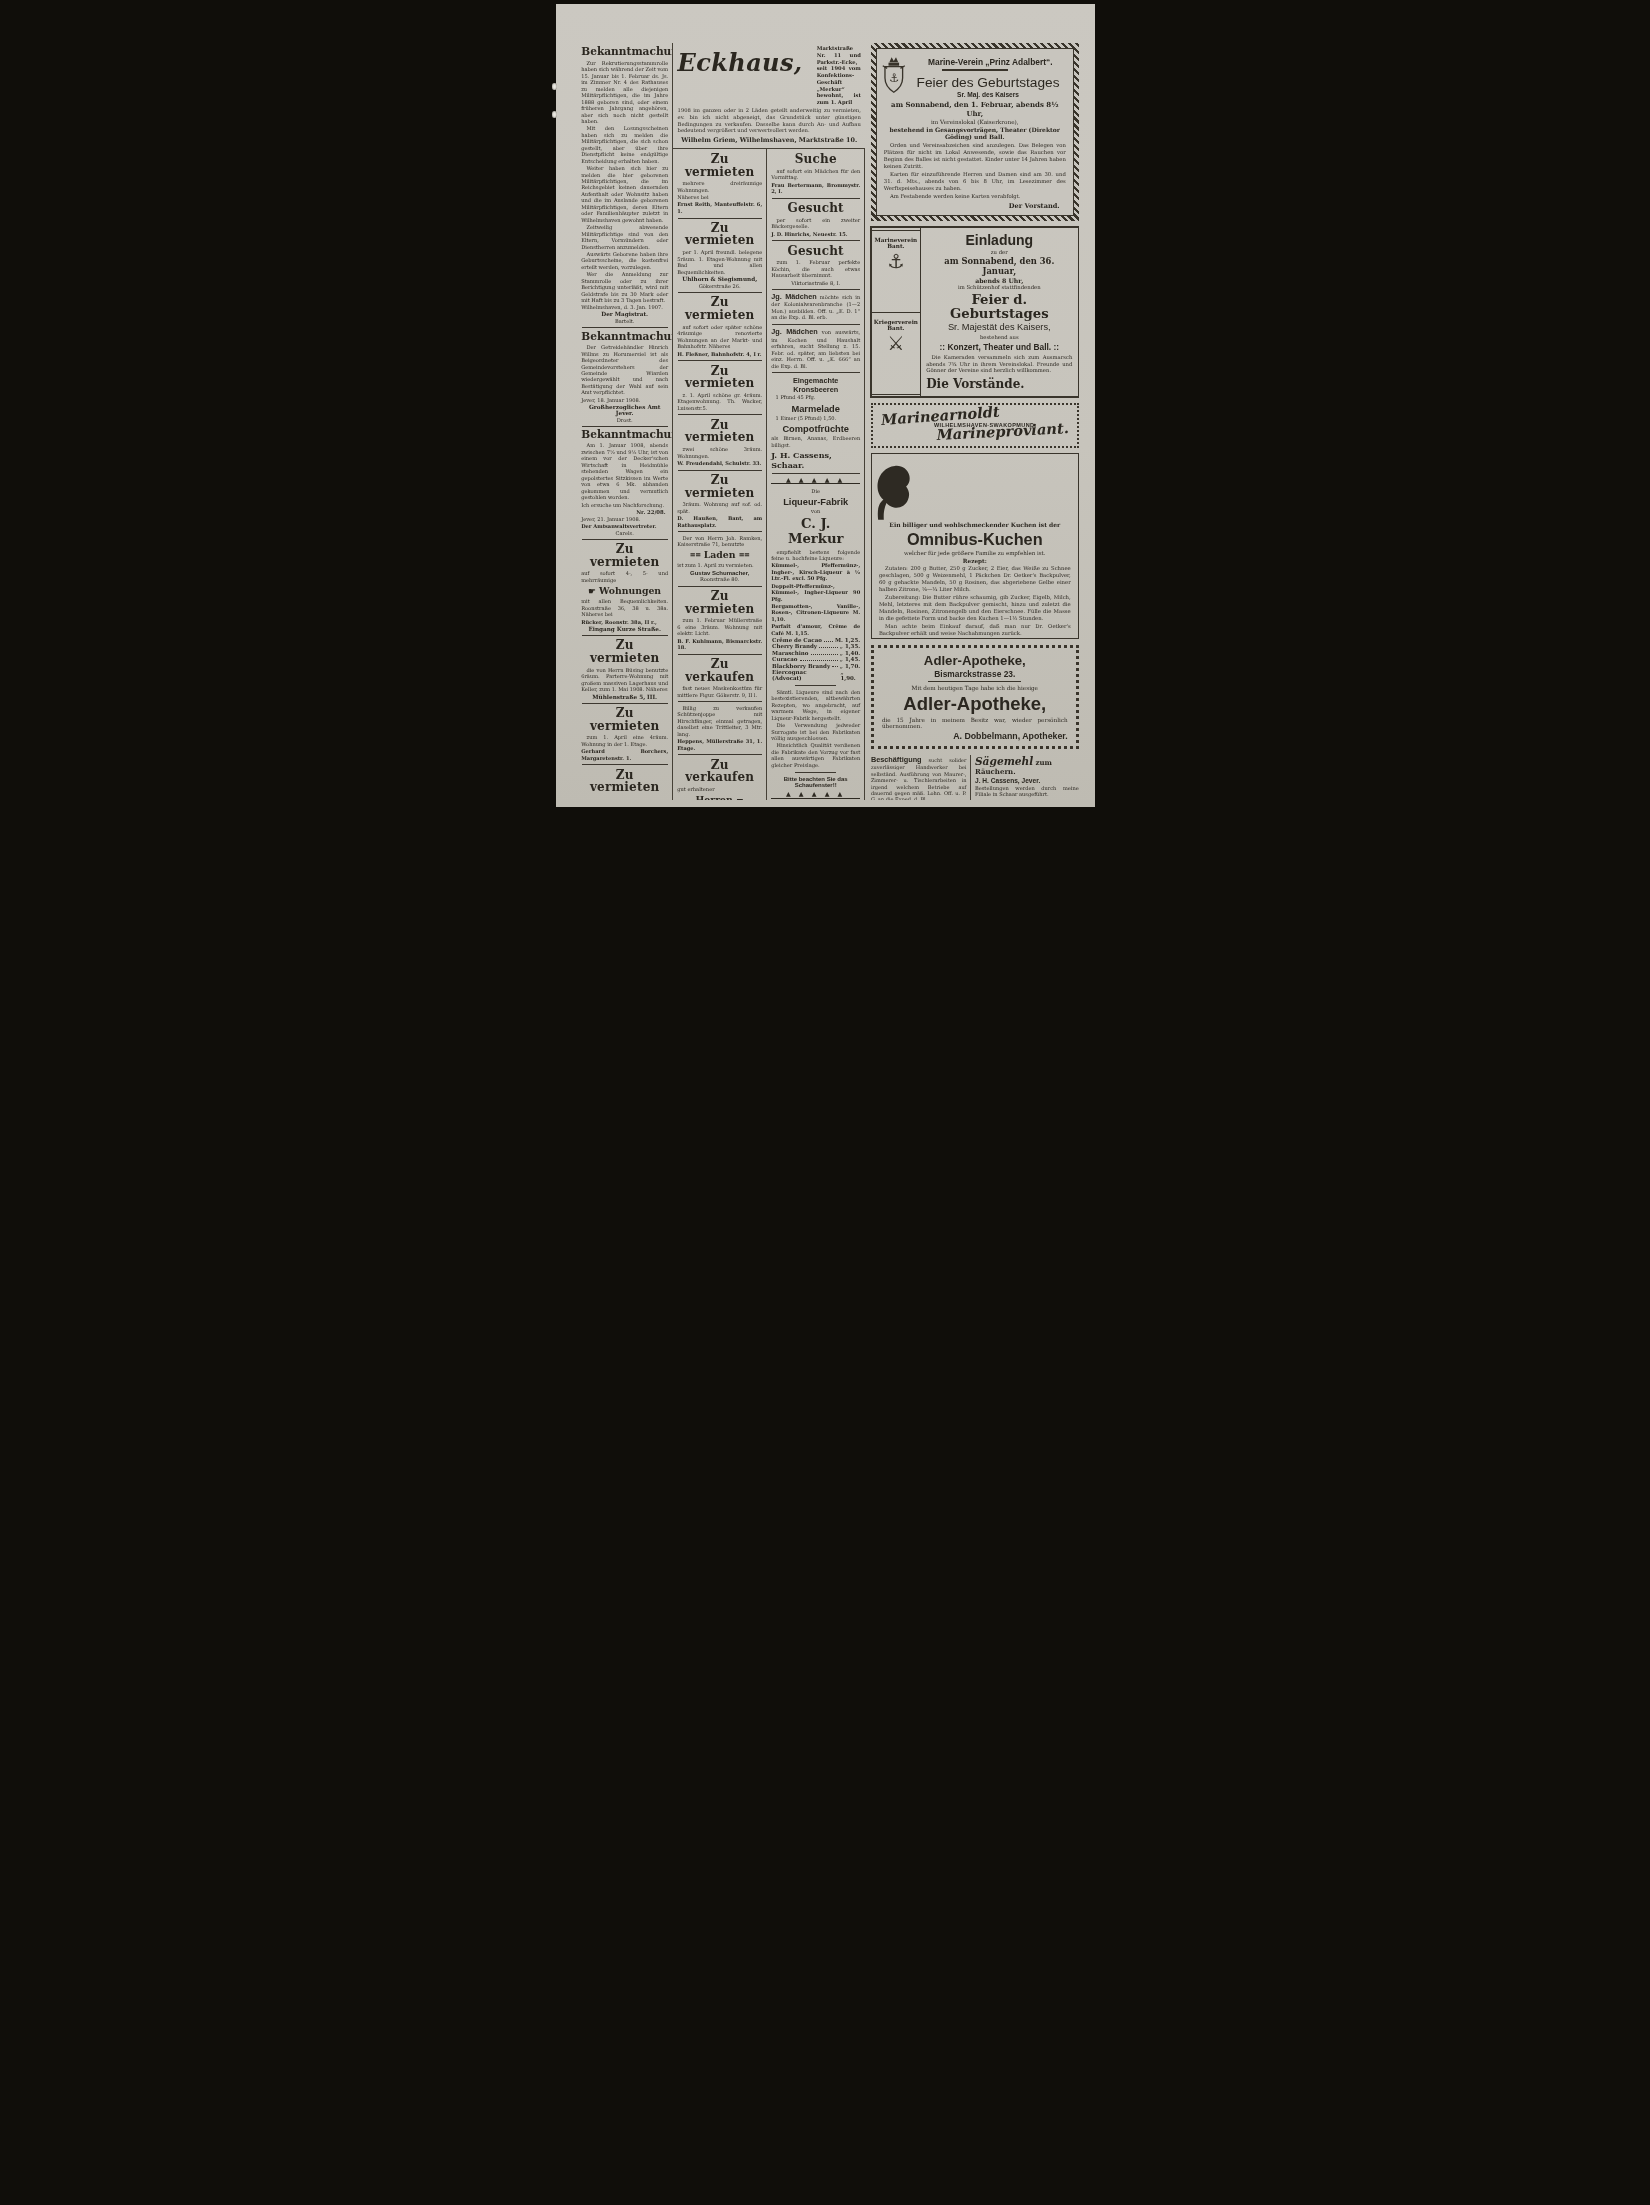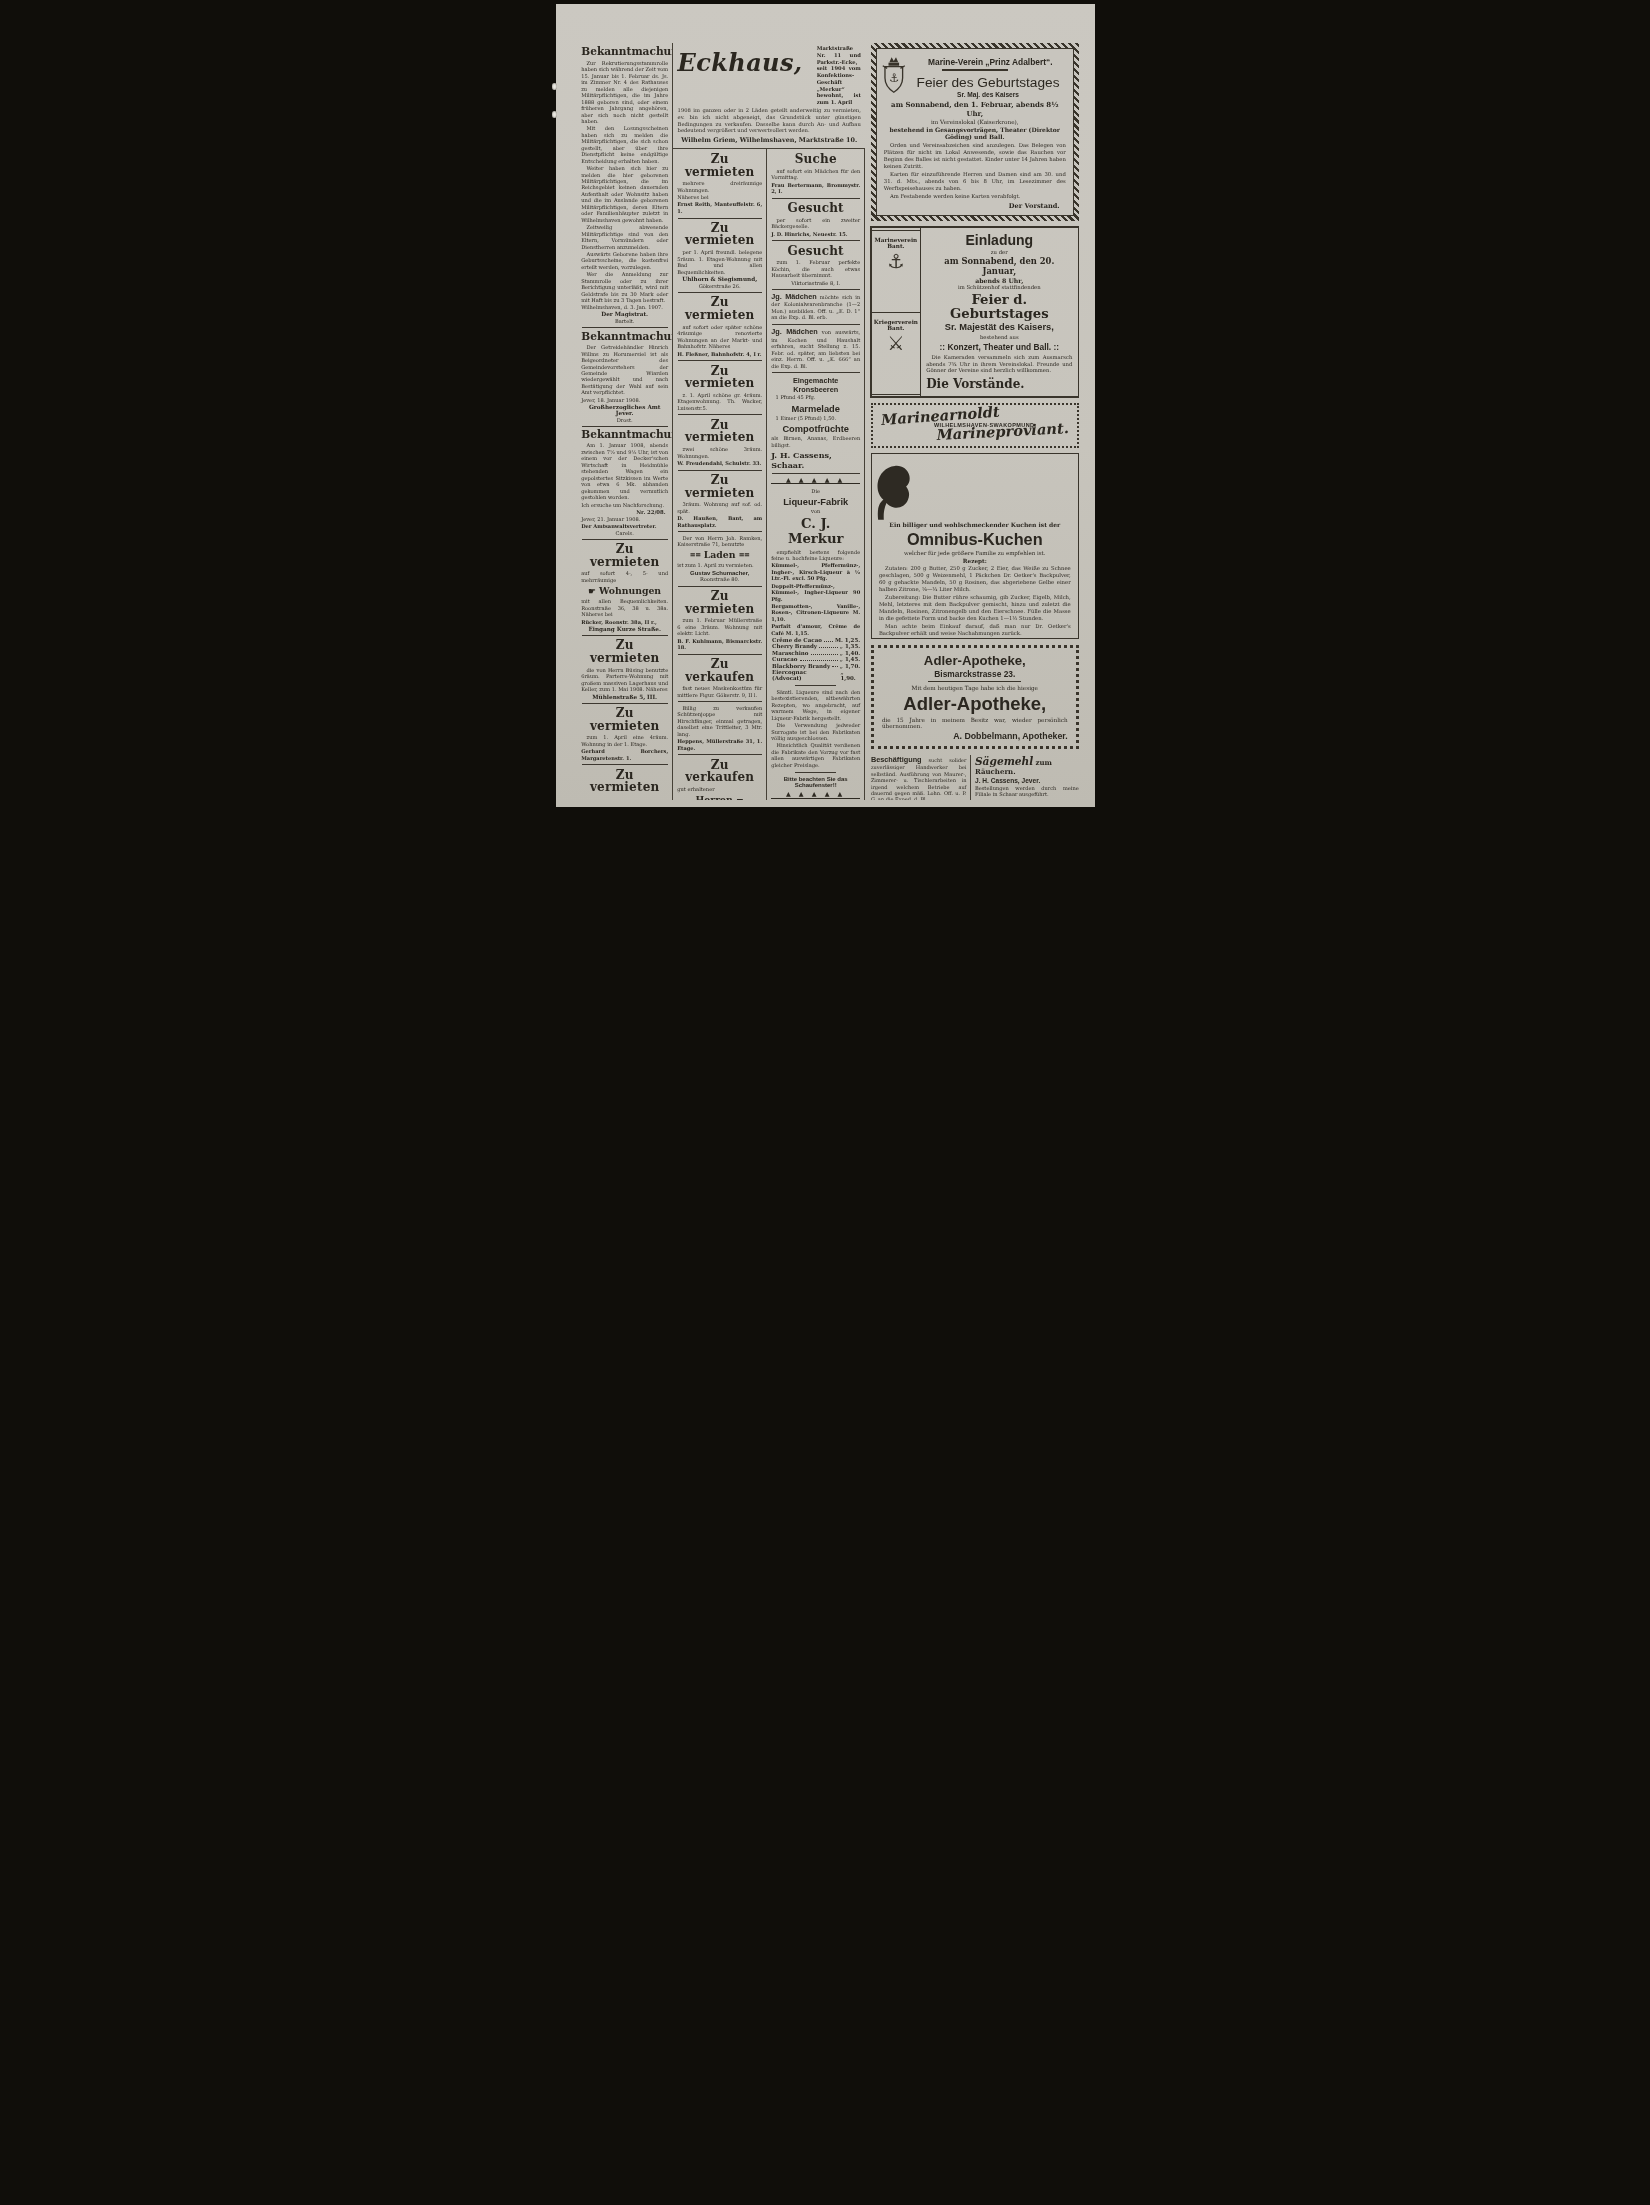--- a/index.html
+++ b/index.html
@@ -73,21 +73,21 @@
   .side-sec{flex:1;display:flex;flex-direction:column;align-items:center;padding:2.6px 1.8px;}
   .side-stripes{height:4.4px;width:100%;background:repeating-linear-gradient(0deg,#39342b 0 0.4px,transparent 0.4px 1.3px);}
   .side-label{font-weight:bold;font-size:5.7px;text-align:center;margin:2.6px 0 1.8px;}
   .side-emblem{font-size:19.4px;line-height:1.1;color:#39342b;font-family:"DejaVu Sans",sans-serif;}
   .einl-main{flex:1;padding:3.5px 5.3px 4.4px;}
   .einl-title{font-family:"Liberation Sans",sans-serif;font-weight:bold;font-size:14px;text-align:center;margin:0.9px 0;}
   .einl-c{font-size:5.3px;text-align:center;margin:0.4px 0;}
   .einl-d1{font-weight:bold;font-size:8.4px;text-align:center;margin:0.9px 0;}
   .einl-d2{font-weight:bold;font-size:6.2px;text-align:center;margin:0.4px 0;}
   .einl-hl{font-weight:bold;font-size:13.2px;text-align:center;margin:2.6px 0 0.9px;line-height:1.05;}
-  .einl-sub{font-family:"Liberation Sans",sans-serif;font-weight:bold;font-size:9.3px;text-align:center;margin:1.8px 0;}
+  .einl-sub{font-family:"Liberation Sans",sans-serif;font-weight:normal;font-size:9.3px;text-align:center;margin:1.8px 0;}
   .einl-kz{font-family:"Liberation Sans",sans-serif;font-weight:bold;font-size:8.4px;text-align:center;margin:1.8px 0;}
   .einl-p{font-size:5.3px;line-height:1.3;text-align:justify;text-indent:5.3px;margin:1.8px 0;}
   .einl-sig{font-weight:bold;font-size:12px;text-align:left;margin:2.6px 0 0.9px;}
 
   .chain-box{border:2.6px dotted #39342b;padding:2.6px 8px 4.4px;}
   .ma-script{font-style:italic;font-weight:bold;font-size:14.6px;transform:rotate(-4deg);width:60%;}
   .ma-caps{font-family:"Liberation Sans",sans-serif;font-weight:bold;font-size:5.5px;letter-spacing:0.4px;margin:-2.6px 0 0 53px;}
   .ma-script2{font-style:italic;font-weight:bold;font-size:14.6px;transform:rotate(-3deg);text-align:right;margin-top:-3.5px;}
 
   .omni-box{border:0.7px solid #39342b;position:relative;padding:66px 7px 0;}
@@ -335,21 +335,21 @@
             <div class="side-stripes"></div>
             <div class="side-sec">
               <div class="side-label">Kriegerverein Bant.</div>
               <div class="side-emblem">⚔</div>
             </div>
             <div class="side-stripes"></div>
           </div>
           <div class="einl-main">
             <div class="einl-title">Einladung</div>
             <div class="einl-c">zu der</div>
-            <div class="einl-d1">am Sonnabend, den 20. Januar,</div>
+            <div class="einl-d1">am Sonnabend, den 36. Januar,</div>
             <div class="einl-d2">abends 8 Uhr,</div>
             <div class="einl-c">im Schützenhof stattfindenden</div>
             <div class="einl-hl">Feier d. Geburtstages</div>
             <div class="einl-sub">Sr. Majestät des Kaisers,</div>
             <div class="einl-c">bestehend aus</div>
             <div class="einl-kz">:: Konzert, Theater und Ball. ::</div>
             <div class="einl-p">Die Kameraden versammeln sich zum Ausmarsch abends 7¾ Uhr in ihrem Vereinslokal. Freunde und Gönner der Vereine sind herzlich willkommen.</div>
             <div class="einl-sig">Die Vorstände.</div>
           </div>
         </div>

